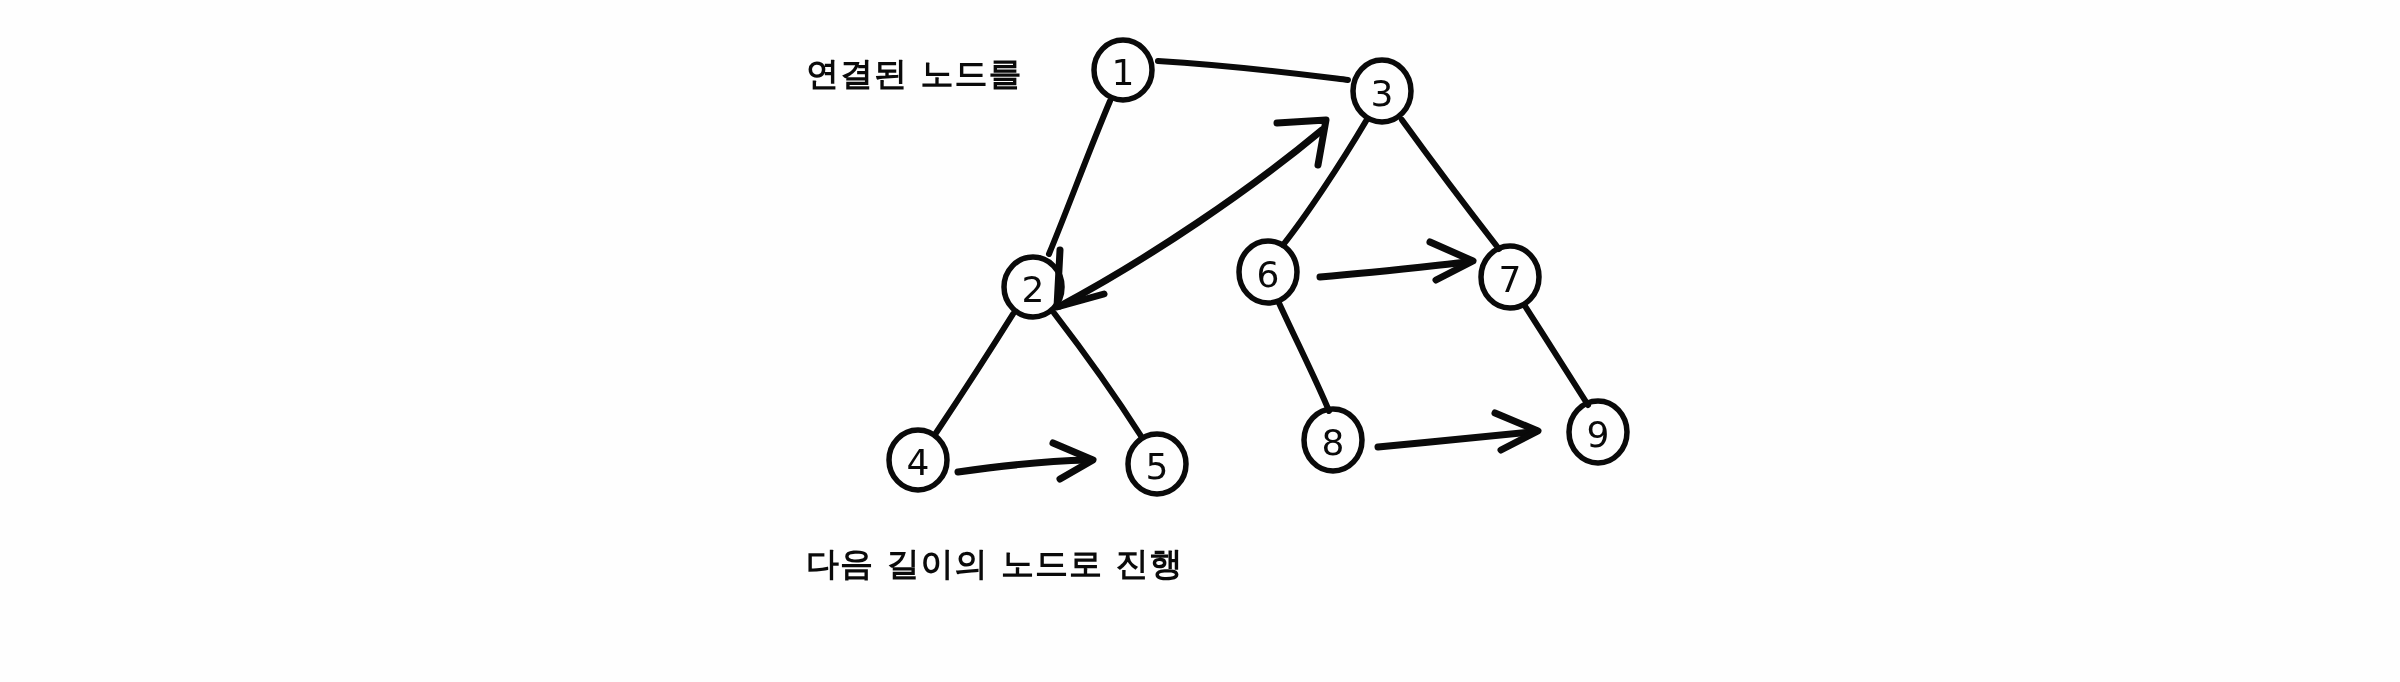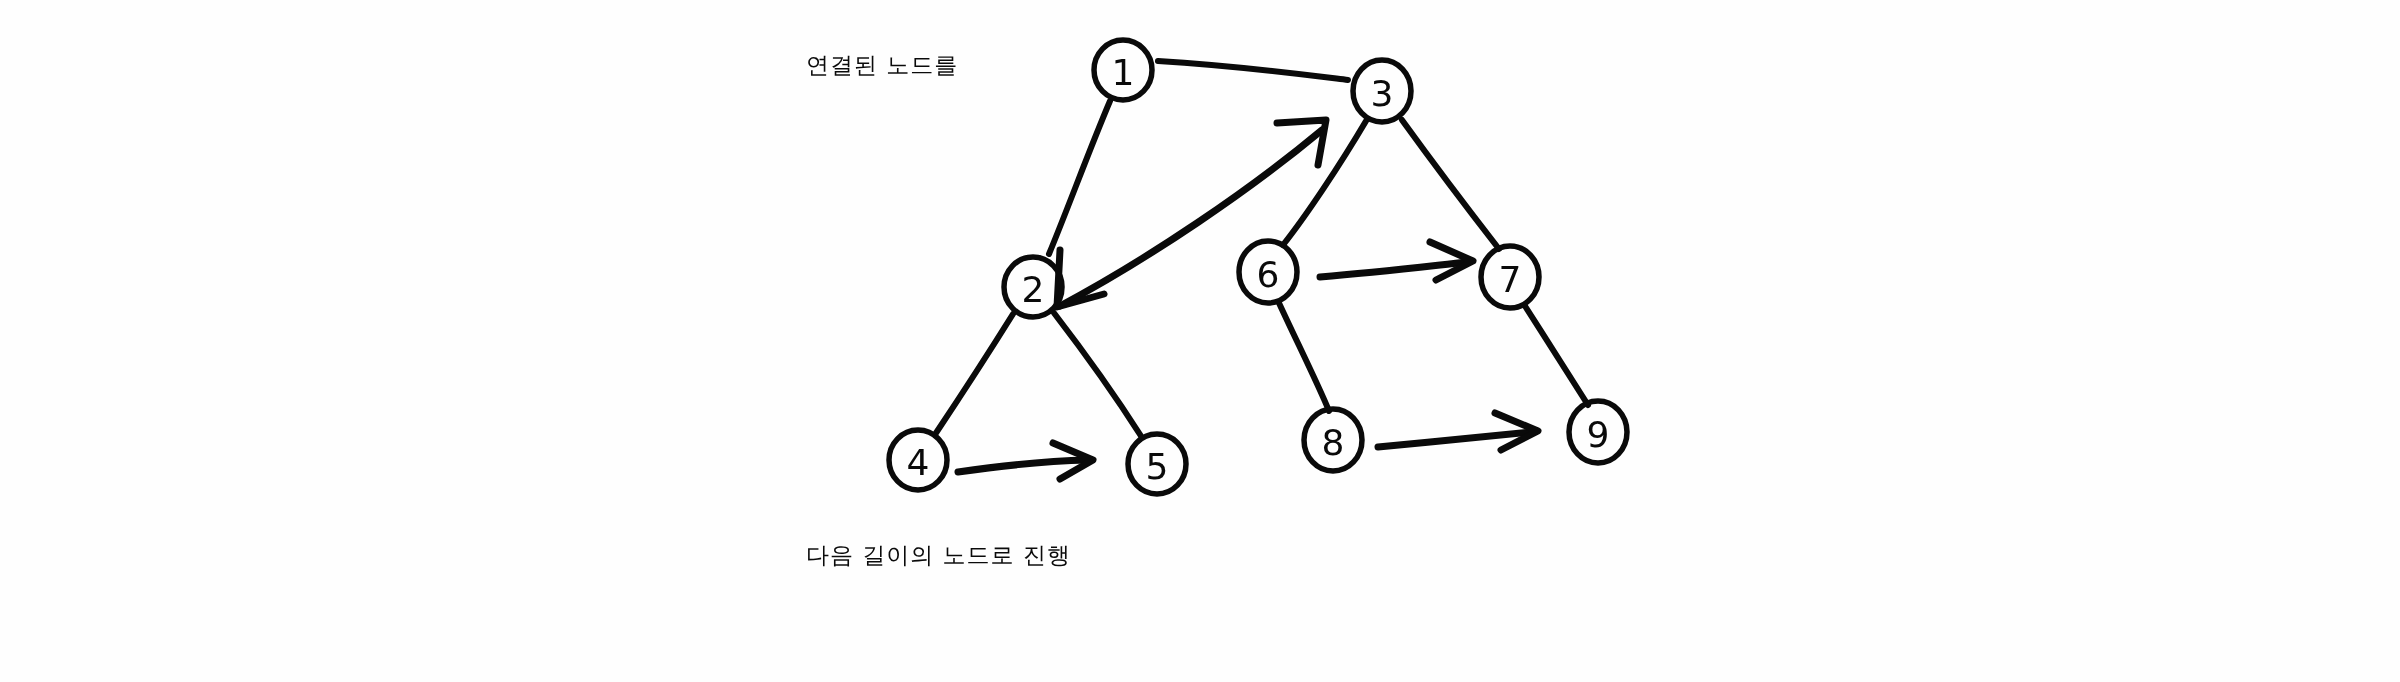--- a/index.html
+++ b/index.html
@@ -55,22 +55,22 @@
     fill: none;
     stroke: #0a0a0a;
     stroke-width: 7;
     stroke-linecap: round;
     stroke-linejoin: round;
   }
   .note-text {
     position: absolute;
     color: #0a0a0a;
     font-family: "DejaVu Sans", sans-serif;
-    font-size: 23px;
-    font-weight: 400;
+    font-size: 33px;
+    font-weight: 700;
     letter-spacing: 1px;
     white-space: nowrap;
     line-height: 1.55;
   }
   #note-top {
     left: 806px;
     top: 48px;
     text-align: center;
   }
   #note-bottom {

